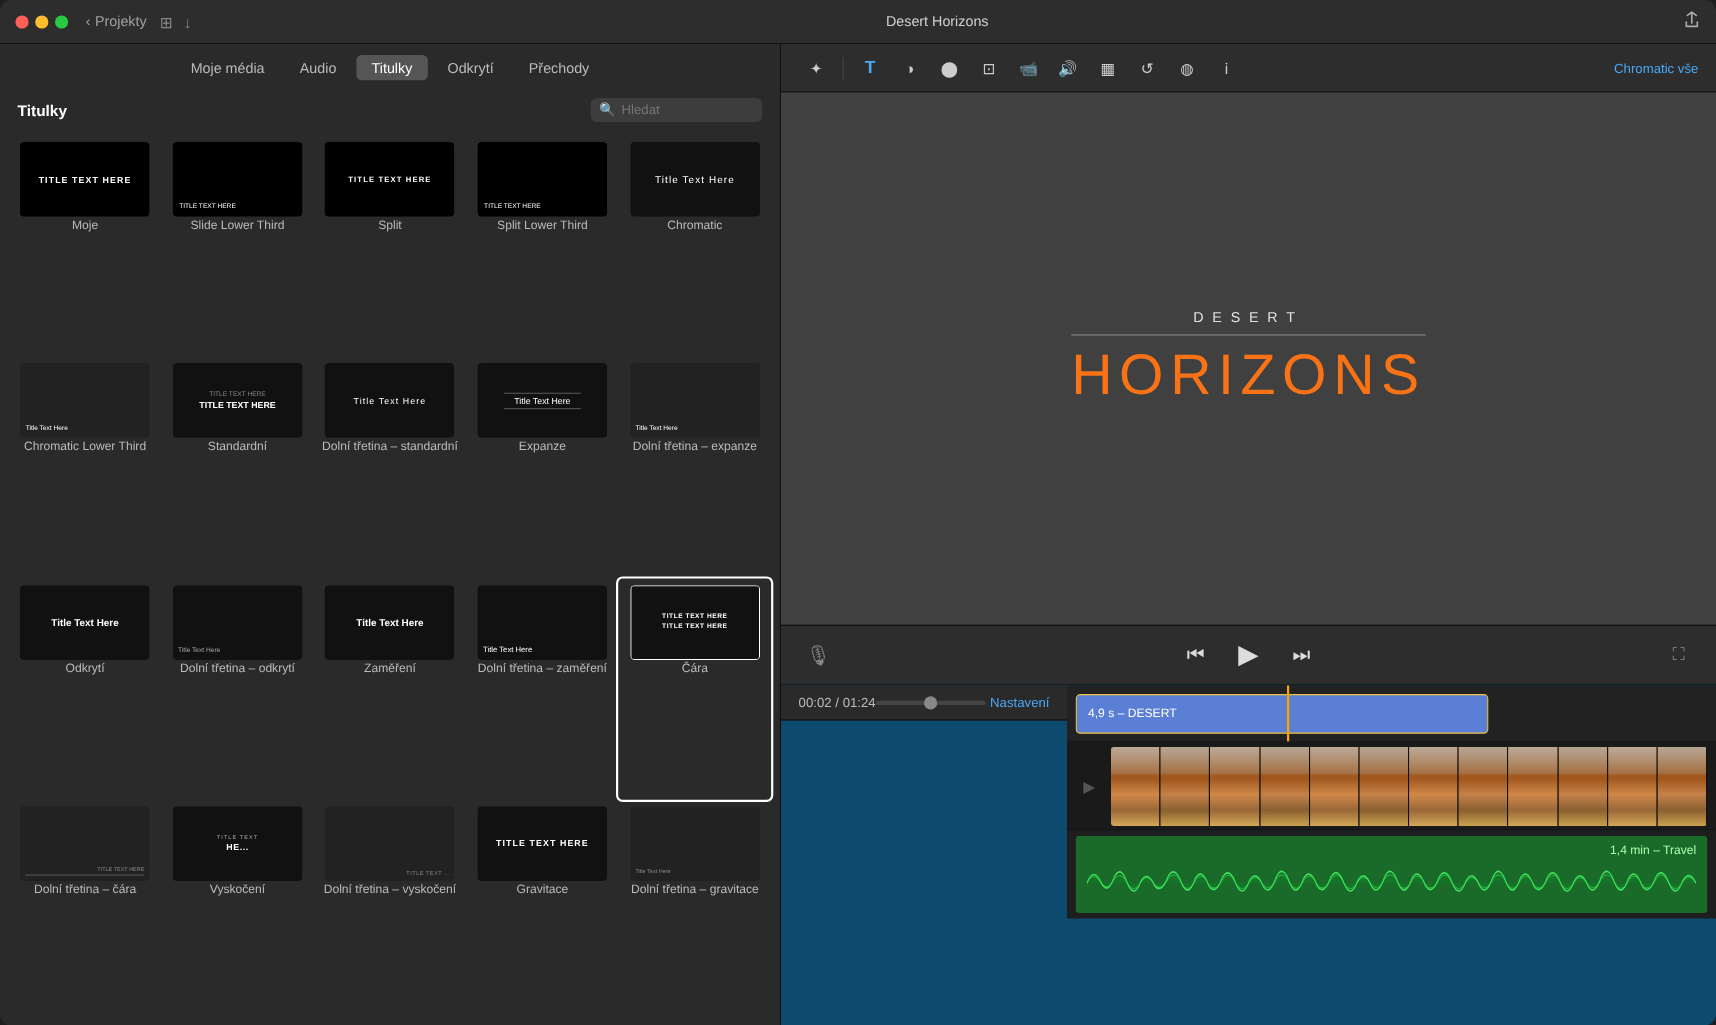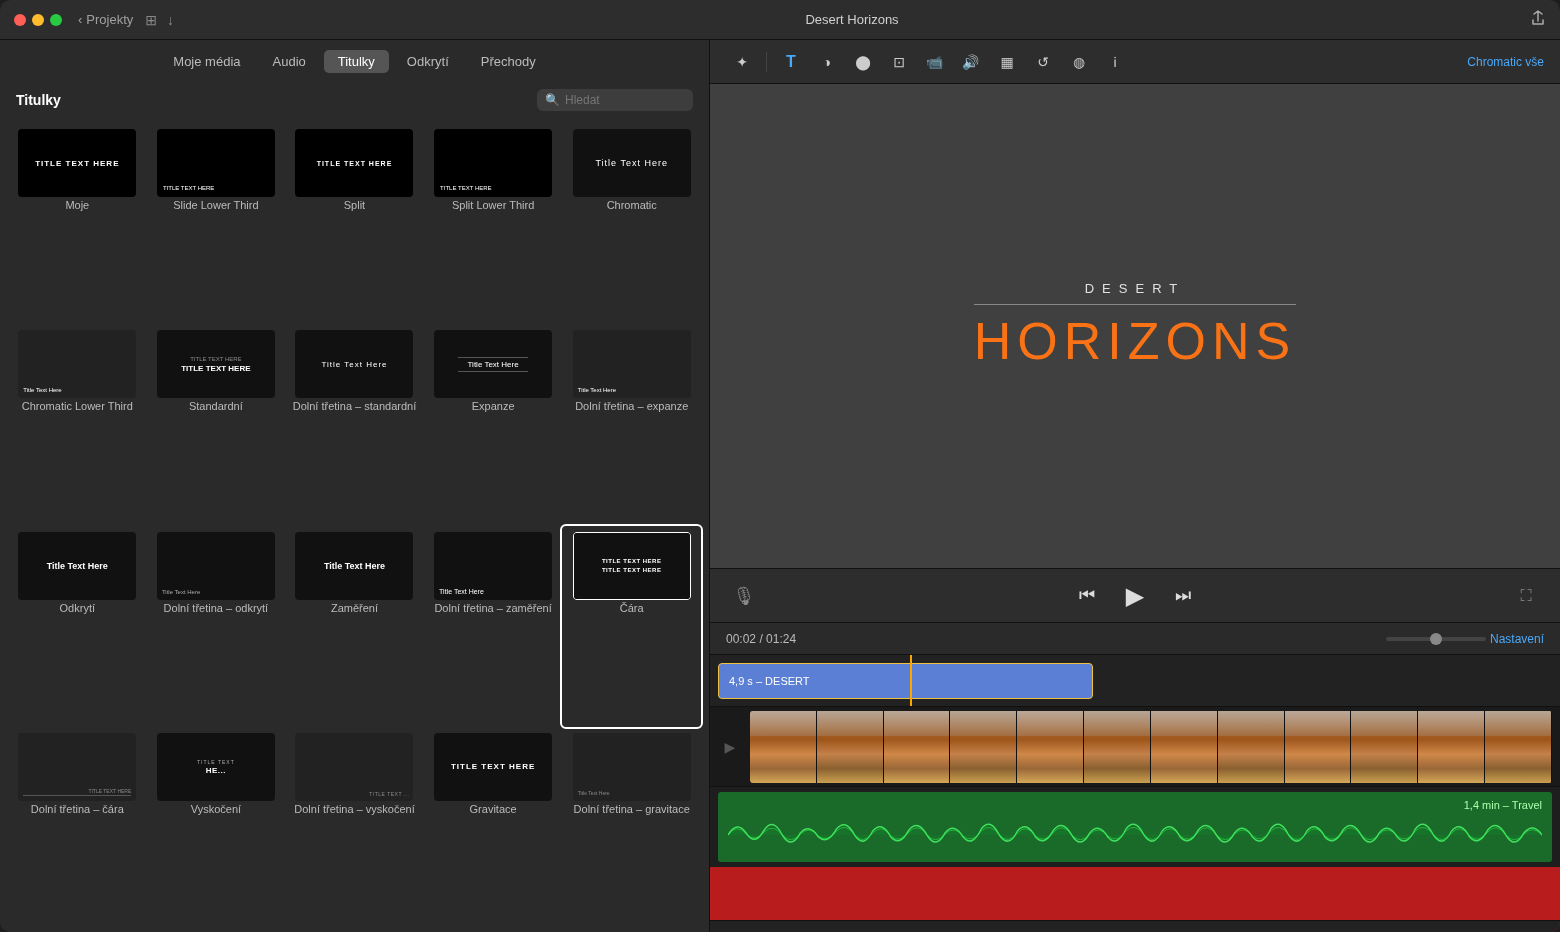--- a/index.html
+++ b/index.html
@@ -280,24 +280,23 @@
     .fullscreen-btn {
       position: absolute;
       right: 20px;
       color: #888;
       font-size: 16px;
     }
 
     
     .timeline-area {
       height: 310px;
-      background: #b91c1c;
+      background: #0c4a6e;
       border-top: 1px solid #111;
       display: flex;
-      flex-direction: column;
     }
 
     
     .time-row {
       height: 32px;
       background: #2a2a2a;
       display: flex;
       align-items: center;
       justify-content: space-between;
       padding: 0 16px;

